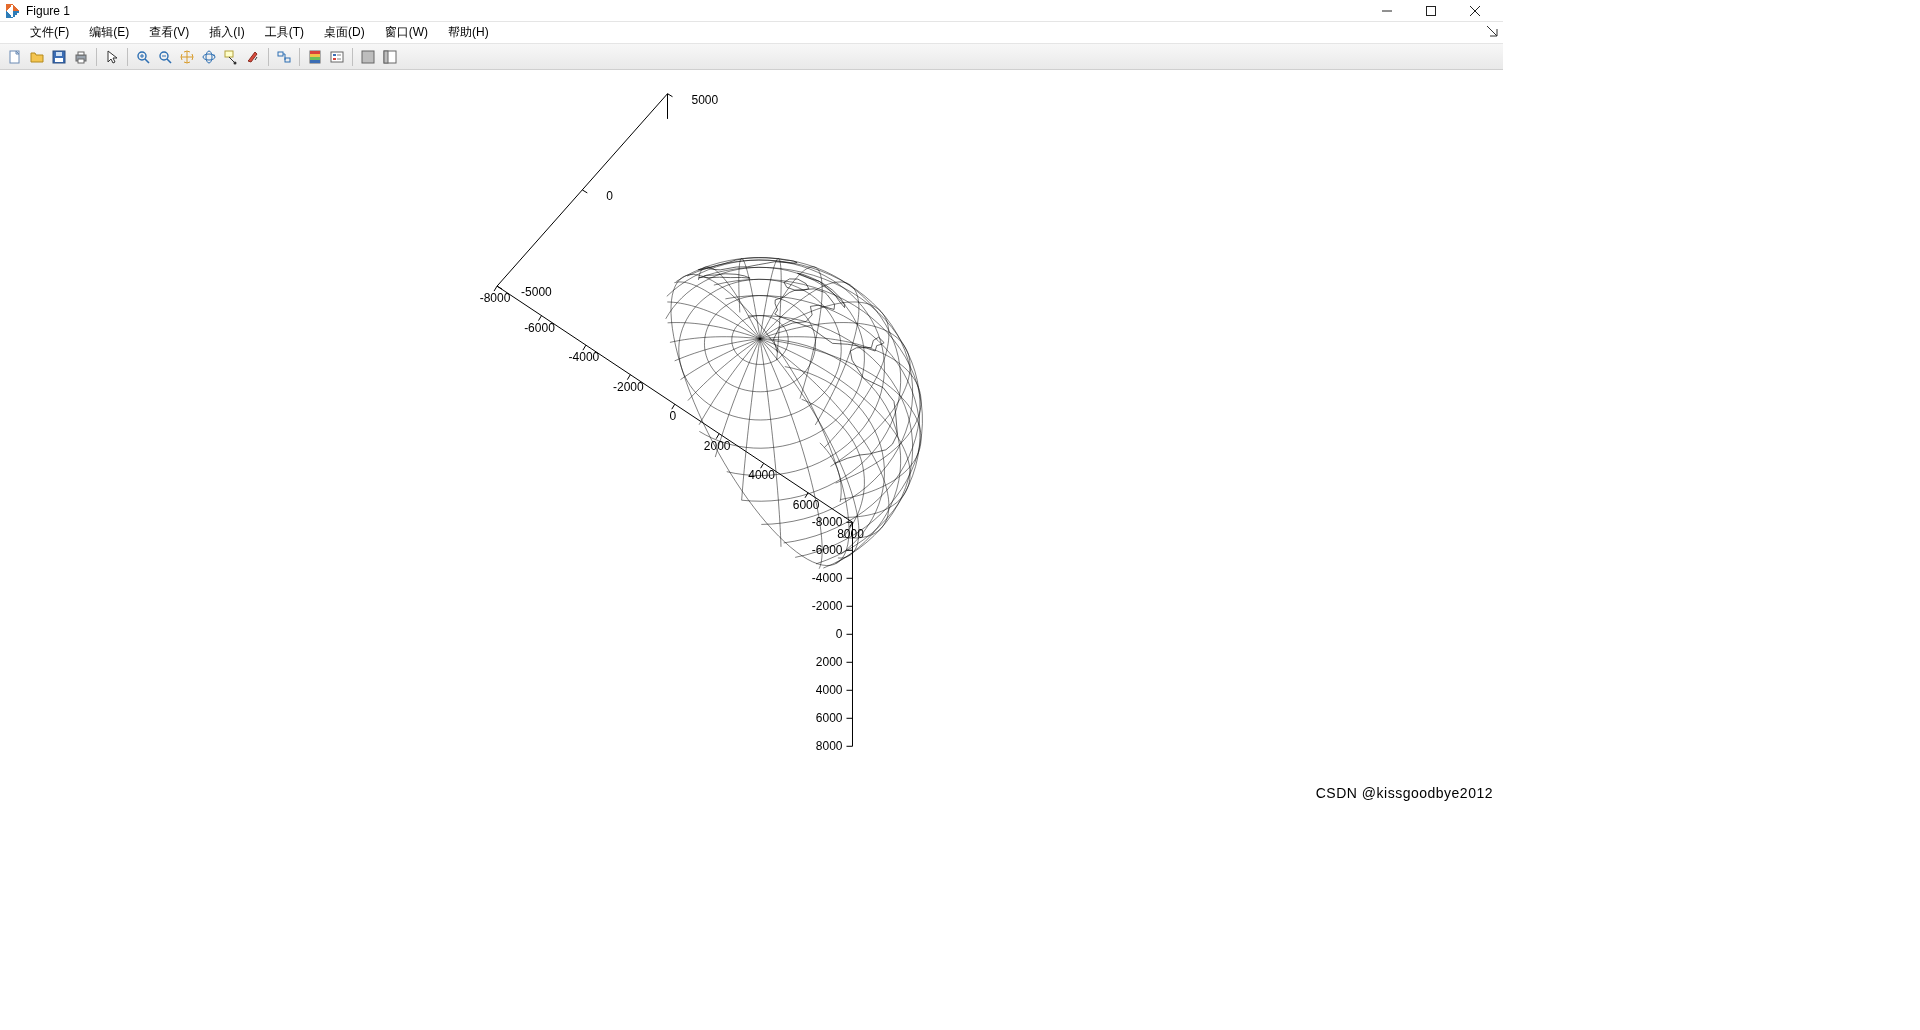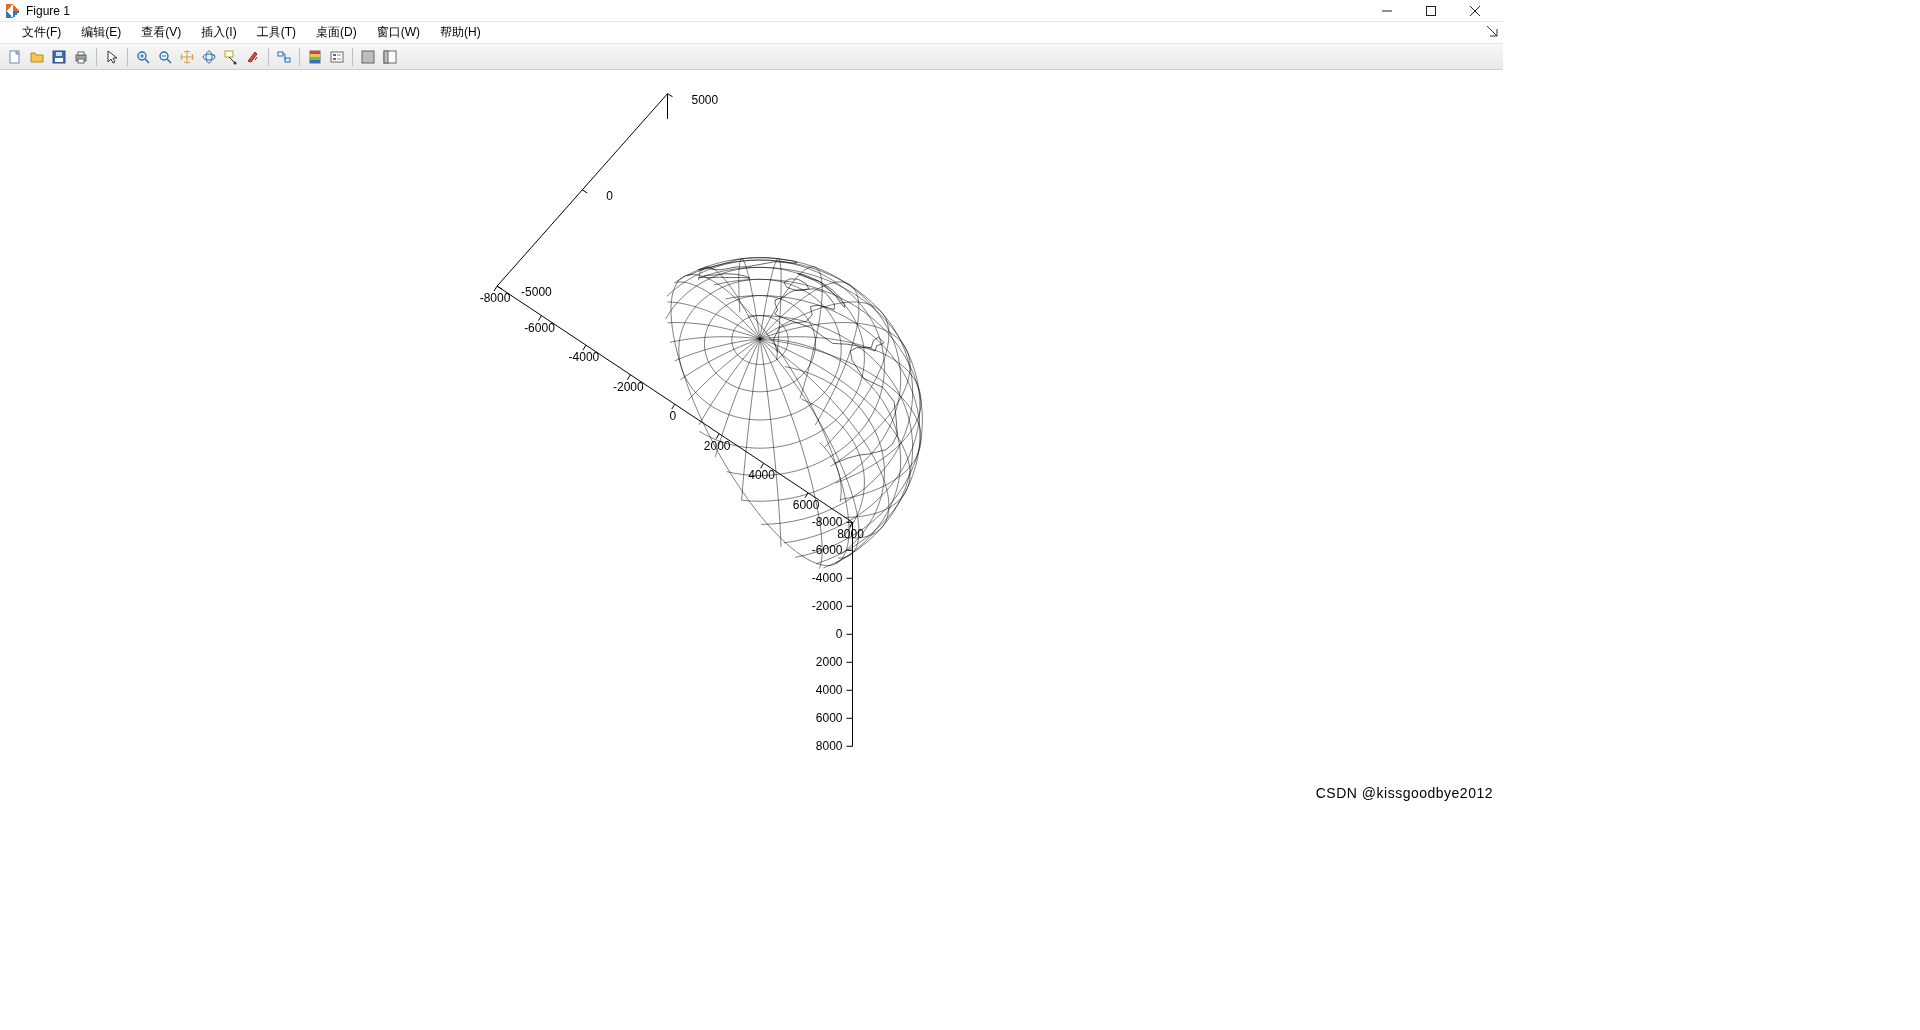--- a/index.html
+++ b/index.html
@@ -34,21 +34,21 @@
   .winbtn {
     width: 44px; height: 22px;
     display: flex; align-items: center; justify-content: center;
     cursor: default;
   }
   .winbtn svg { stroke:#222; stroke-width:1; fill:none; }
   
   .menubar {
     height: 22px;
     display: flex; align-items: center;
-    padding: 0 12px;
+    padding: 0 20px;
     background:#ffffff;
     border-bottom: 1px solid #e5e5e5;
     position: relative;
   }
   .menubar .menu-item {
     padding: 2px 10px;
     cursor: default;
   }
   .menubar .dock-arrow {
     position:absolute; right:4px; top:2px;

